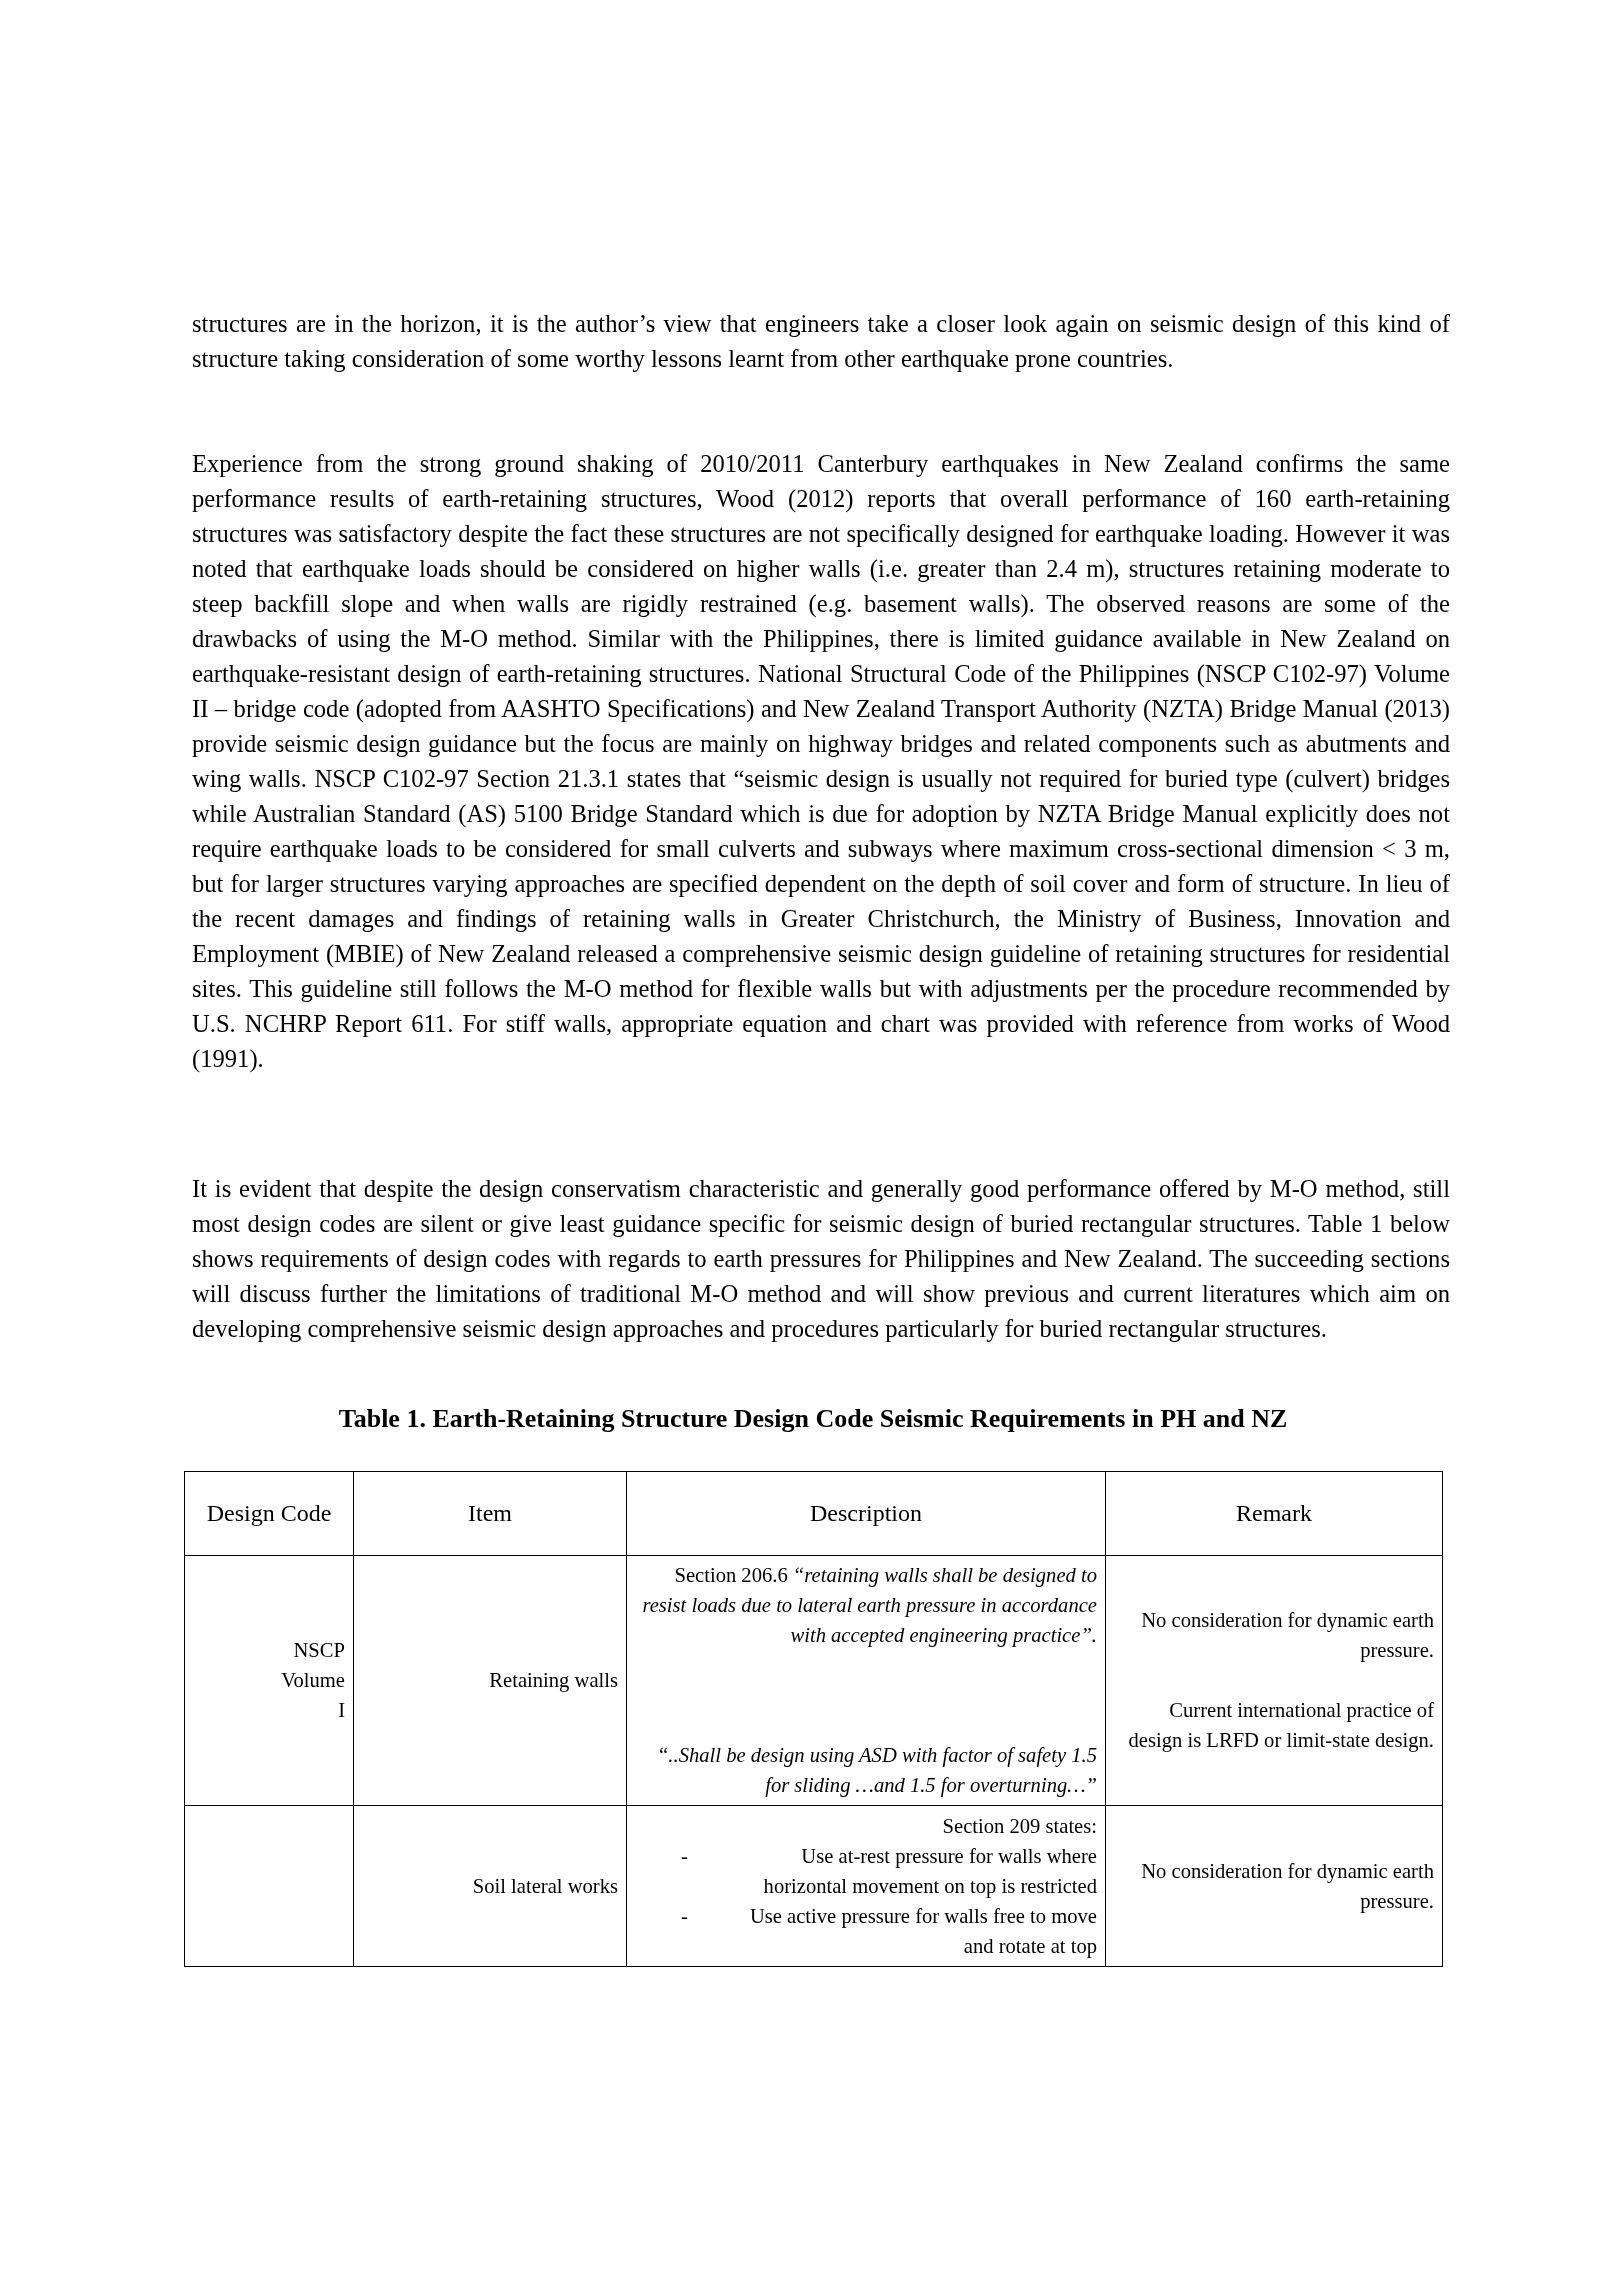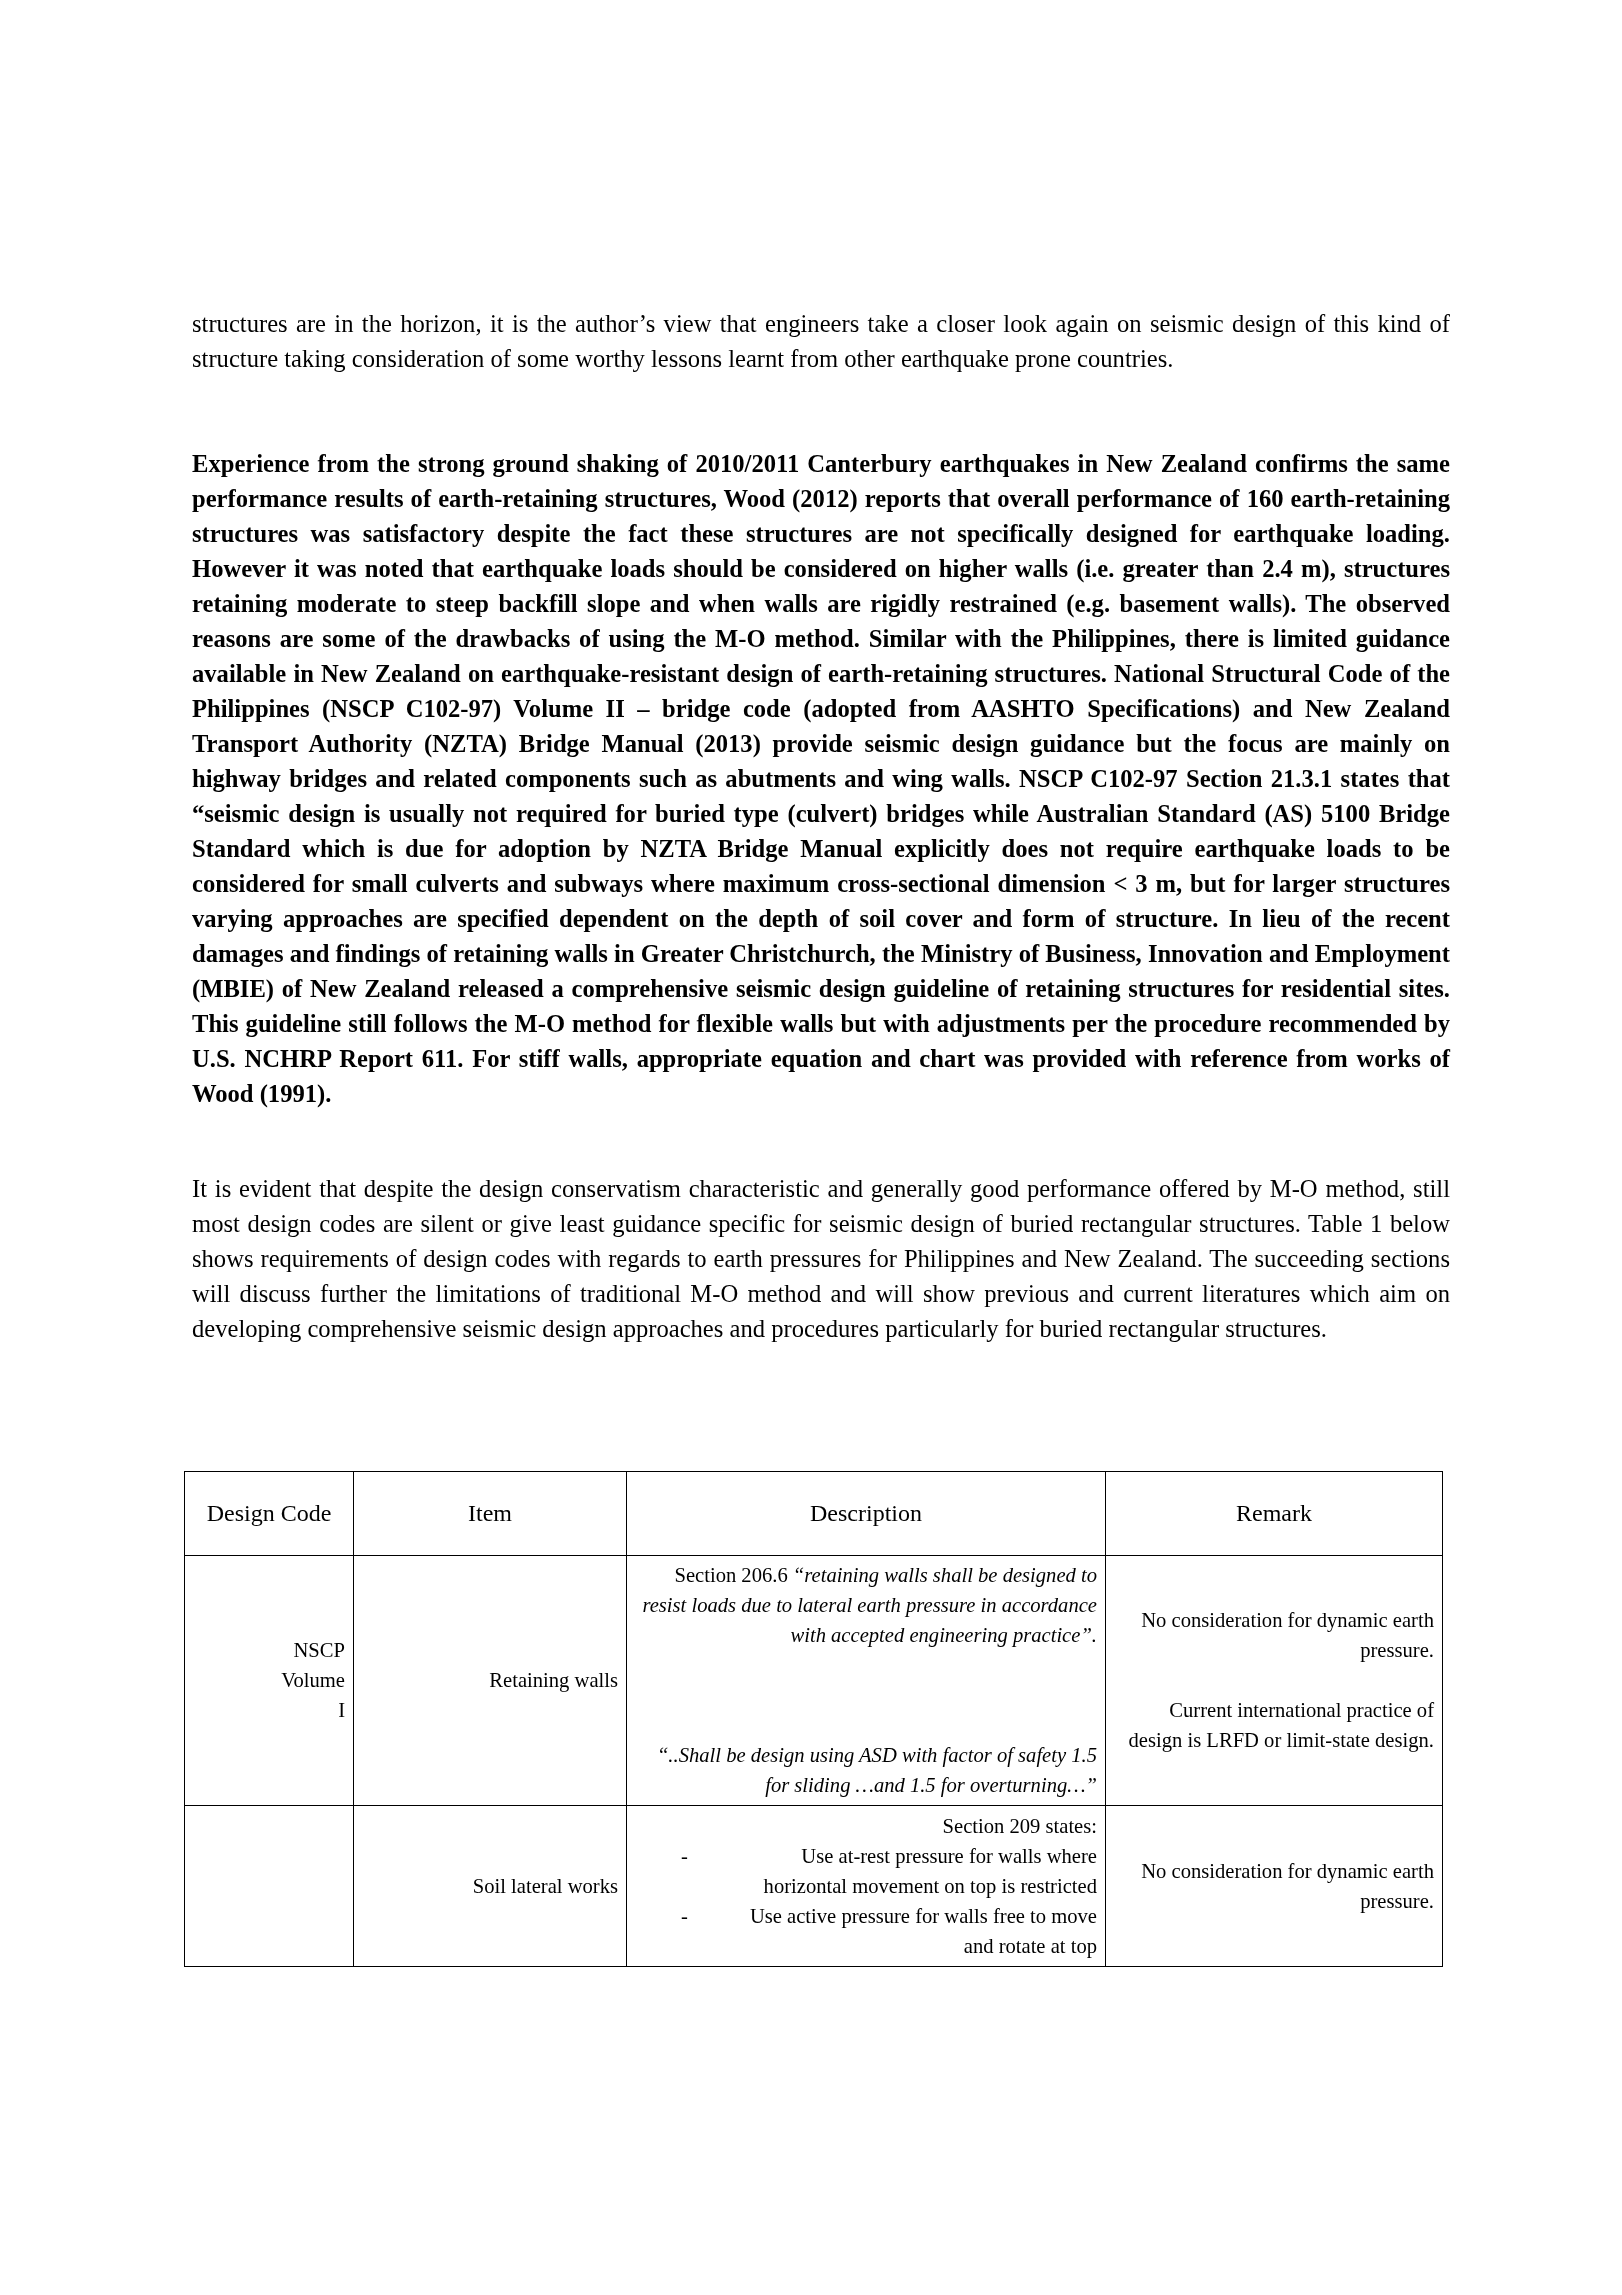--- a/index.html
+++ b/index.html
@@ -24,21 +24,21 @@
   }
   .body-text {
     font-size: 24.6px;
     line-height: 35px;
     text-align: justify;
     text-justify: inter-word;
     margin: 8px;
   }
   
   #para-1 { position: absolute; top: 298px;  width: 1258px; }
-  #para-2 { position: absolute; top: 438px;  width: 1258px; font-weight: bold; }
+  #para-2 { position: absolute; top: 438px;  width: 1258px; }
   #para-3 { position: absolute; top: 1163px; width: 1258px; }
 
   .table-caption {
     position: absolute;
     top: 1401px;
     width: 1258px;
     text-align: center;
     font-size: 26px;
     font-weight: bold;
     line-height: 35px;
@@ -119,20 +119,21 @@
 <body>
 
 <div class="page">
 
   <p class="body-text" id="para-1">structures are in the horizon, it is the author’s view that engineers take a closer look again on seismic design of this kind of structure taking consideration of some worthy lessons learnt from other earthquake prone countries.</p>
 
   <p class="body-text" id="para-2">Experience from the strong ground shaking of 2010/2011 Canterbury earthquakes in New Zealand confirms the same performance results of earth-retaining structures, Wood (2012) reports that overall performance of 160 earth-retaining structures was satisfactory despite the fact these structures are not specifically designed for earthquake loading. However it was noted that earthquake loads should be considered on higher walls (i.e. greater than 2.4 m), structures retaining moderate to steep backfill slope and when walls are rigidly restrained (e.g. basement walls). The observed reasons are some of the drawbacks of using the M-O method. Similar with the Philippines, there is limited guidance available in New Zealand on earthquake-resistant design of earth-retaining structures. National Structural Code of the Philippines (NSCP C102-97) Volume II – bridge code (adopted from AASHTO Specifications) and New Zealand Transport Authority (NZTA) Bridge Manual (2013) provide seismic design guidance but the focus are mainly on highway bridges and related components such as abutments and wing walls. NSCP C102-97 Section 21.3.1 states that “seismic design is usually not required for buried type (culvert) bridges while Australian Standard (AS) 5100 Bridge Standard which is due for adoption by NZTA Bridge Manual explicitly does not require earthquake loads to be considered for small culverts and subways where maximum cross-sectional dimension &lt; 3 m, but for larger structures varying approaches are specified dependent on the depth of soil cover and form of structure. In lieu of the recent damages and findings of retaining walls in Greater Christchurch, the Ministry of Business, Innovation and Employment (MBIE) of New Zealand released a comprehensive seismic design guideline of retaining structures for residential sites. This guideline still follows the M-O method for flexible walls but with adjustments per the procedure recommended by U.S. NCHRP Report 611. For stiff walls, appropriate equation and chart was provided with reference from works of Wood (1991).</p>
 
   <p class="body-text" id="para-3">It is evident that despite the design conservatism characteristic and generally good performance offered by M-O method, still most design codes are silent or give least guidance specific for seismic design of buried rectangular structures. Table 1 below shows requirements of design codes with regards to earth pressures for Philippines and New Zealand. The succeeding sections will discuss further the limitations of traditional M-O method and will show previous and current literatures which aim on developing comprehensive seismic design approaches and procedures particularly for buried rectangular structures.</p>
 
+  <div class="table-caption">Table 1. Earth-Retaining Structure Design Code Seismic Requirements in PH and NZ</div>
 
   <div class="tbl-wrap">
     <table class="codes">
       <colgroup>
         <col class="col-code">
         <col class="col-item">
         <col class="col-desc">
         <col class="col-remark">
       </colgroup>
       <thead>

